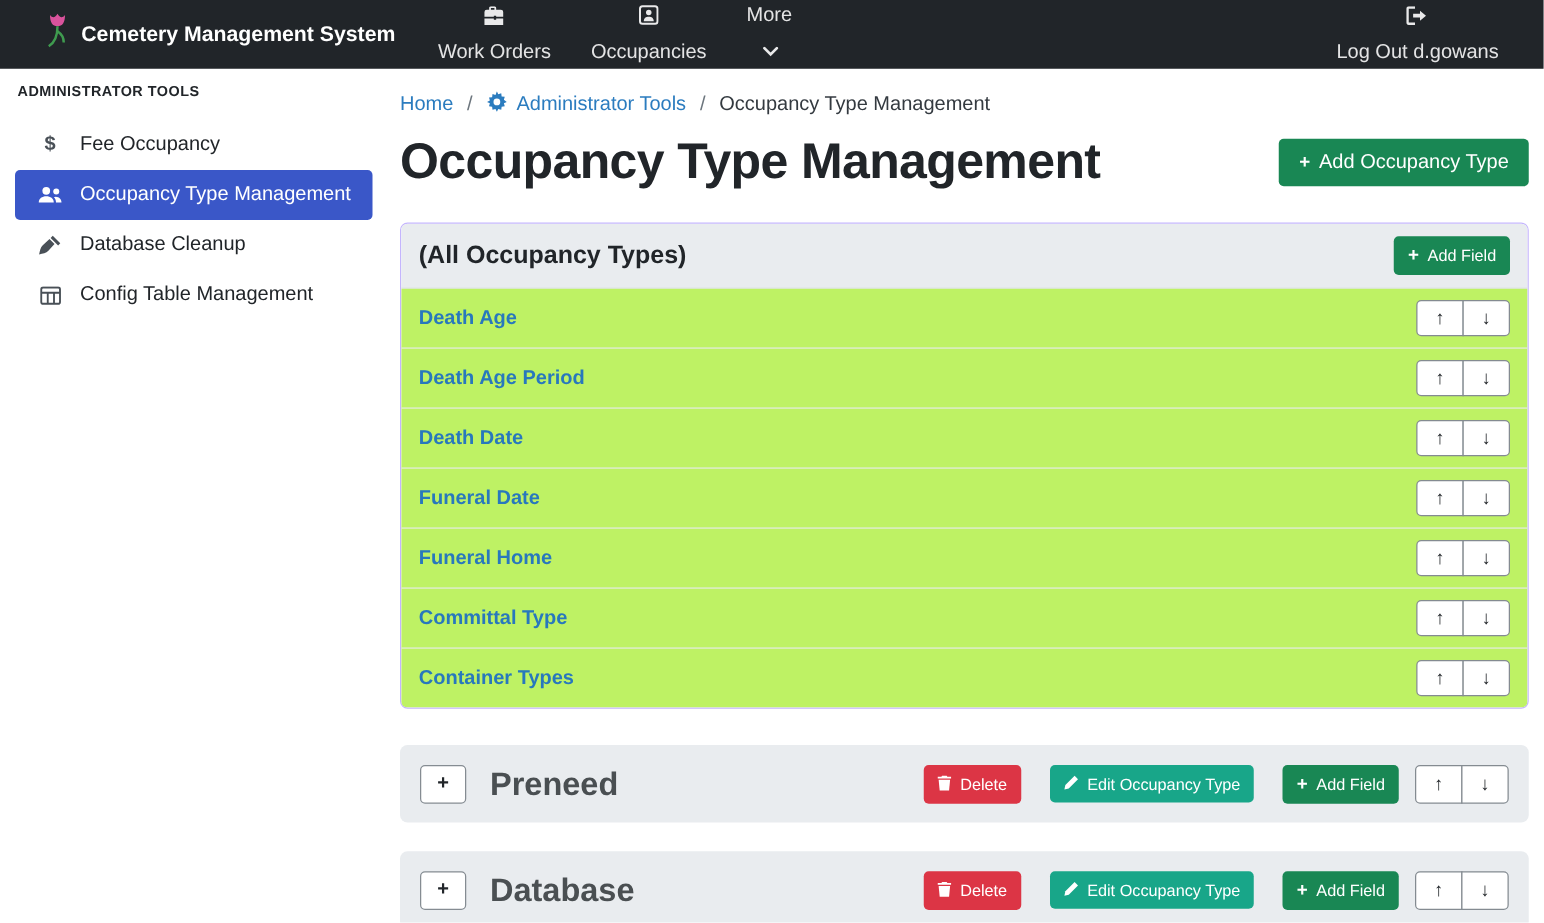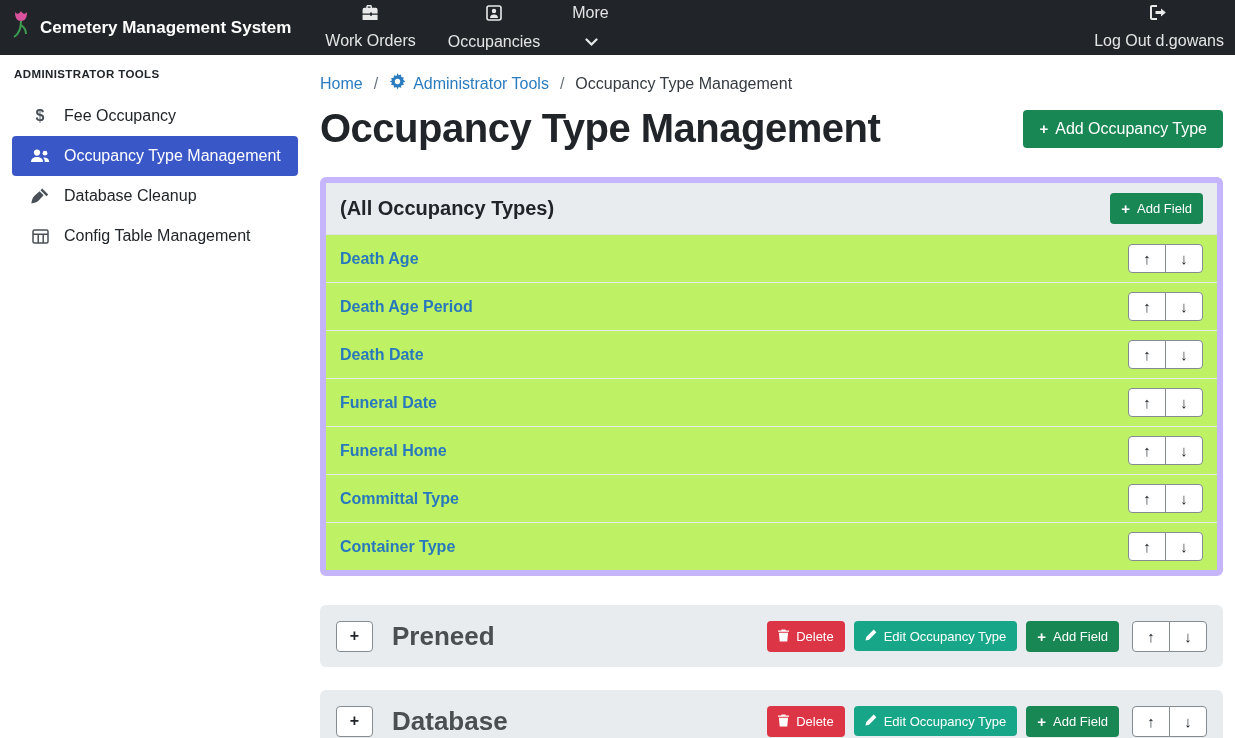--- a/index.html
+++ b/index.html
@@ -7,21 +7,21 @@
   body {
     width: 1235px; height: 738px; overflow: hidden;
     font-family: "Liberation Sans", "DejaVu Sans", sans-serif;
     background: #ffffff; color: #212529;
   }
   a { text-decoration: none; }
 
   
   .navbar {
     height: 55px; background: #212529; display: flex; align-items: center;
-    padding: 0 11px;
+    padding: 0 36px;
   }
   .brand { display: flex; align-items: center; gap: 9px; color: #fff; font-weight: 700; font-size: 17px; margin-right: 34px; cursor: pointer; }
   .nav-item { display: flex; align-items: center; gap: 8px; color: rgba(255,255,255,.88); font-size: 16px; margin-right: 32px; cursor: pointer; flex-direction: column; }
   .nav-item .caret { margin-left: 2px; margin-top: 3px; }
   .nav-spacer { flex: 1; }
   .nav-logout { margin-right: 0; }
 
   
   .layout { display: flex; height: 683px; }
   .sidebar { flex: 0 0 310px; width: 310px; padding-top: 13px; }
@@ -54,21 +54,21 @@
     border: none; border-radius: 4px; cursor: pointer; font-family: inherit;
     display: inline-flex; align-items: center; gap: 7px; color: #fff; line-height: 1;
   }
   .btn .plus-glyph { font-weight: 700; font-size: 15px; }
   .btn-success-lg { background: #198754; font-size: 16px; padding: 11px 16px; }
   .btn-success-sm { background: #198754; font-size: 13px; padding: 8px 11px; }
   .btn-danger-sm  { background: #dc3545; font-size: 13px; padding: 8px 11px; }
   .btn-teal-sm    { background: #18a689; font-size: 13px; padding: 8px 11px; }
 
   
-  .card { border: 6px solid #c4b5fd; border-radius: 6px; margin-bottom: 29px; overflow: hidden; }
+  .card { border: 1px solid #c4b5fd; border-radius: 6px; margin-bottom: 29px; overflow: hidden; }
   .card-header {
     background: #e9ecef; padding: 10px 14px; display: flex; align-items: center;
     justify-content: space-between; border-bottom: 1px solid #dee2e6;
   }
   .card-title { font-size: 20px; font-weight: 700; color: #212529; }
   .field-row {
     display: flex; align-items: center; justify-content: space-between;
     padding: 9px 14px; border-bottom: 1px solid #e7eaec; background: #bef264;
   }
   .field-row:last-child { border-bottom: none; }
@@ -88,21 +88,21 @@
     background: #e9ecef; border-radius: 6px; height: 62px;
     display: flex; align-items: center; padding: 0 16px; margin-bottom: 23px;
   }
   .expand-btn {
     width: 37px; height: 31px; background: #fff; border: 1px solid #858c92;
     border-radius: 4px; font-size: 16px; font-weight: 700; color: #212529;
     cursor: pointer; display: flex; align-items: center; justify-content: center; padding: 0;
   }
   .section-title { font-size: 26px; font-weight: 700; color: #4a4f52; margin-left: 19px; }
   .section-spacer { flex: 1; }
-  .section-bar .btn { margin-left: 9px; }
+  .section-bar .btn { margin-left: 23px; }
   .section-bar .updown { margin-left: 13px; }
   .section-bar .updown button { height: 31px; }
 </style>
 </head>
 <body>
 
 <div class="navbar">
   <div class="brand">
     <span>
       <svg width="20" height="30" viewBox="0 0 20 30">
@@ -303,21 +303,21 @@
           <button>
               <span>↑</span>
             </button>
           <button>
               <span>↓</span>
             </button>
         </div>
       </div>
 
       <div class="field-row">
-        <a class="field-link">Container Type</a>
+        <a class="field-link">Container Types</a>
         <div class="updown">
           <button>
               <span>↑</span>
             </button>
           <button>
               <span>↓</span>
             </button>
         </div>
       </div>
     </div>

